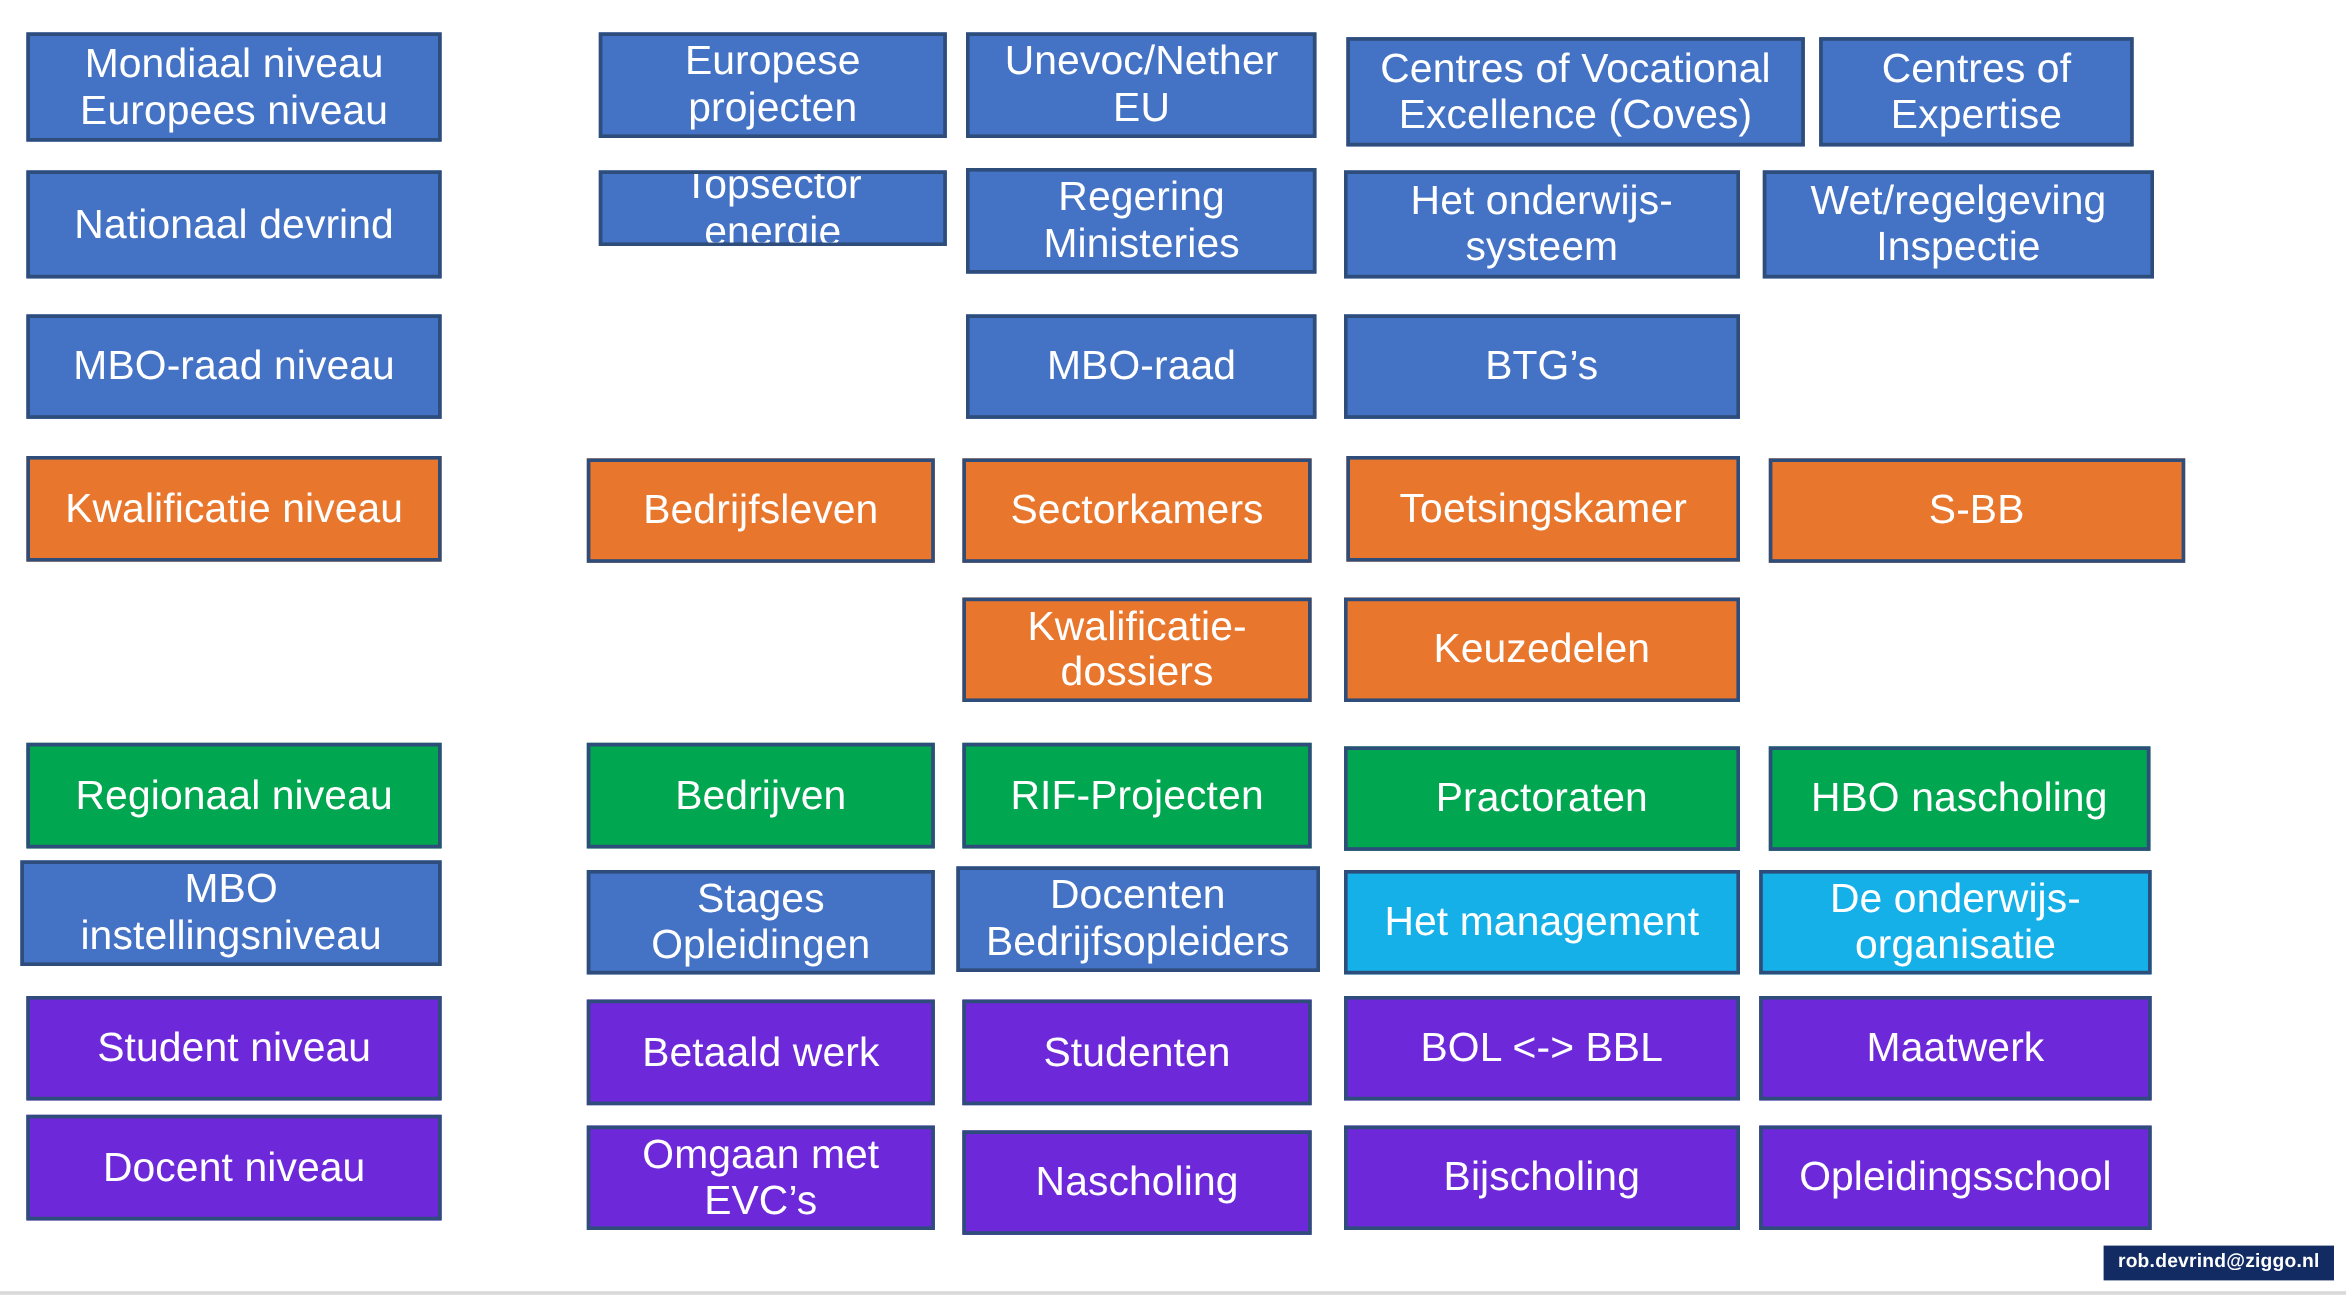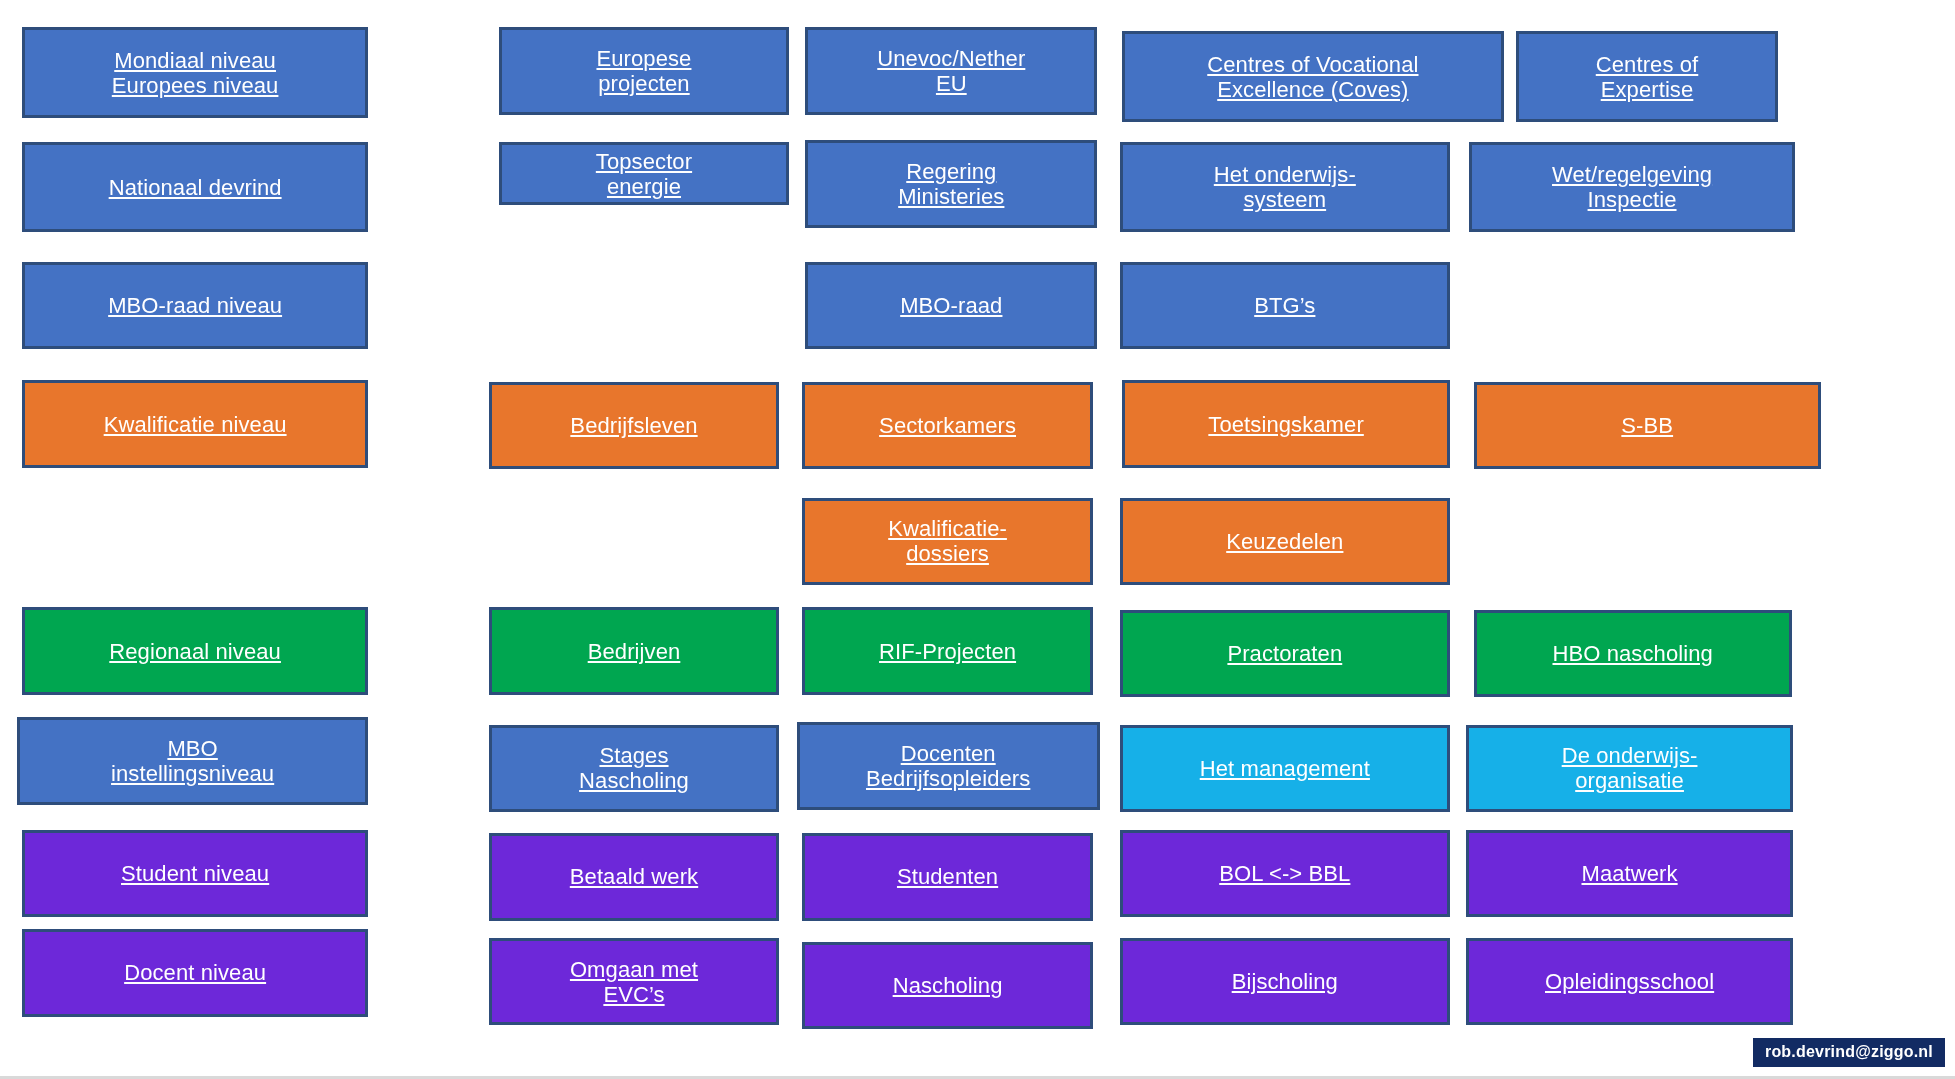--- a/index.html
+++ b/index.html
@@ -18,31 +18,30 @@
   }
   .box{
     position:absolute;
     box-sizing:border-box;
     border:3px solid #2E4D7B;
     display:flex;
     align-items:center;
     justify-content:center;
     text-align:center;
     color:#ffffff;
-    font-size:22px;
+    font-size:34px;
     line-height:1.14;
     letter-spacing:0.1px;
     padding:2px 6px;
     white-space:pre-line;
     overflow:hidden;
-    text-decoration:underline;
   }
   .c-blue   { background:#4472C4; }
   .c-orange { background:#E8762C; }
-  .c-green  { background:#00A650; }
+  .c-green  { background:#00A650;margin-top:12px; }
   .c-cyan   { background:#16B0E8; }
   .c-navy   { background:#6d28d9; }
 
   .watermark{
     position:absolute;
     right:10px;
     bottom:12px;
     background:#122B63;
     color:#ffffff;
     font-size:16px;
@@ -94,21 +93,21 @@
 dossiers</span></div>
     <div class="box c-orange" style="left: 1119.64px; top: 497.712px; width: 330.405px; height: 87.3179px;"><span>Keuzedelen</span></div>
     <div class="box c-green" style="left: 22.4426px; top: 607.483px; width: 345.367px; height: 87.3179px;"><span>Regionaal niveau</span></div>
     <div class="box c-green" style="left: 488.75px; top: 607.483px; width: 290.507px; height: 87.3179px;"><span>Bedrijven</span></div>
     <div class="box c-green" style="left: 801.7px; top: 607.483px; width: 291.754px; height: 87.3179px;"><span>RIF-Projecten</span></div>
     <div class="box c-green" style="left: 1119.64px; top: 609.978px; width: 330.405px; height: 87.3179px;"><span>Practoraten</span></div>
     <div class="box c-green" style="left: 1473.73px; top: 609.978px; width: 317.937px; height: 87.3179px;"><span>HBO nascholing</span></div>
     <div class="box c-blue" style="left: 17.4554px; top: 717.254px; width: 350.354px; height: 87.3179px;"><span>MBO
 instellingsniveau</span></div>
     <div class="box c-blue" style="left: 488.75px; top: 724.739px; width: 290.507px; height: 87.3179px;"><span>Stages
-Nascholing</span></div>
+Opleidingen</span></div>
     <div class="box c-blue" style="left: 796.712px; top: 722.244px; width: 302.975px; height: 87.3179px;"><span>Docenten
 Bedrijfsopleiders</span></div>
     <div class="box c-cyan" style="left: 1119.64px; top: 724.739px; width: 330.405px; height: 87.3179px;"><span>Het management</span></div>
     <div class="box c-cyan" style="left: 1466.25px; top: 724.739px; width: 326.665px; height: 87.3179px;"><span>De onderwijs-
 organisatie</span></div>
     <div class="box c-navy" style="left: 22.4426px; top: 829.52px; width: 345.367px; height: 87.3179px;"><span>Student niveau</span></div>
     <div class="box c-navy" style="left: 488.75px; top: 833.262px; width: 290.507px; height: 87.3179px;"><span>Betaald werk</span></div>
     <div class="box c-navy" style="left: 801.7px; top: 833.262px; width: 291.754px; height: 87.3179px;"><span>Studenten</span></div>
     <div class="box c-navy" style="left: 1119.64px; top: 829.52px; width: 330.405px; height: 87.3179px;"><span>BOL &lt;-&gt; BBL</span></div>
     <div class="box c-navy" style="left: 1466.25px; top: 829.52px; width: 326.665px; height: 87.3179px;"><span>Maatwerk</span></div>

